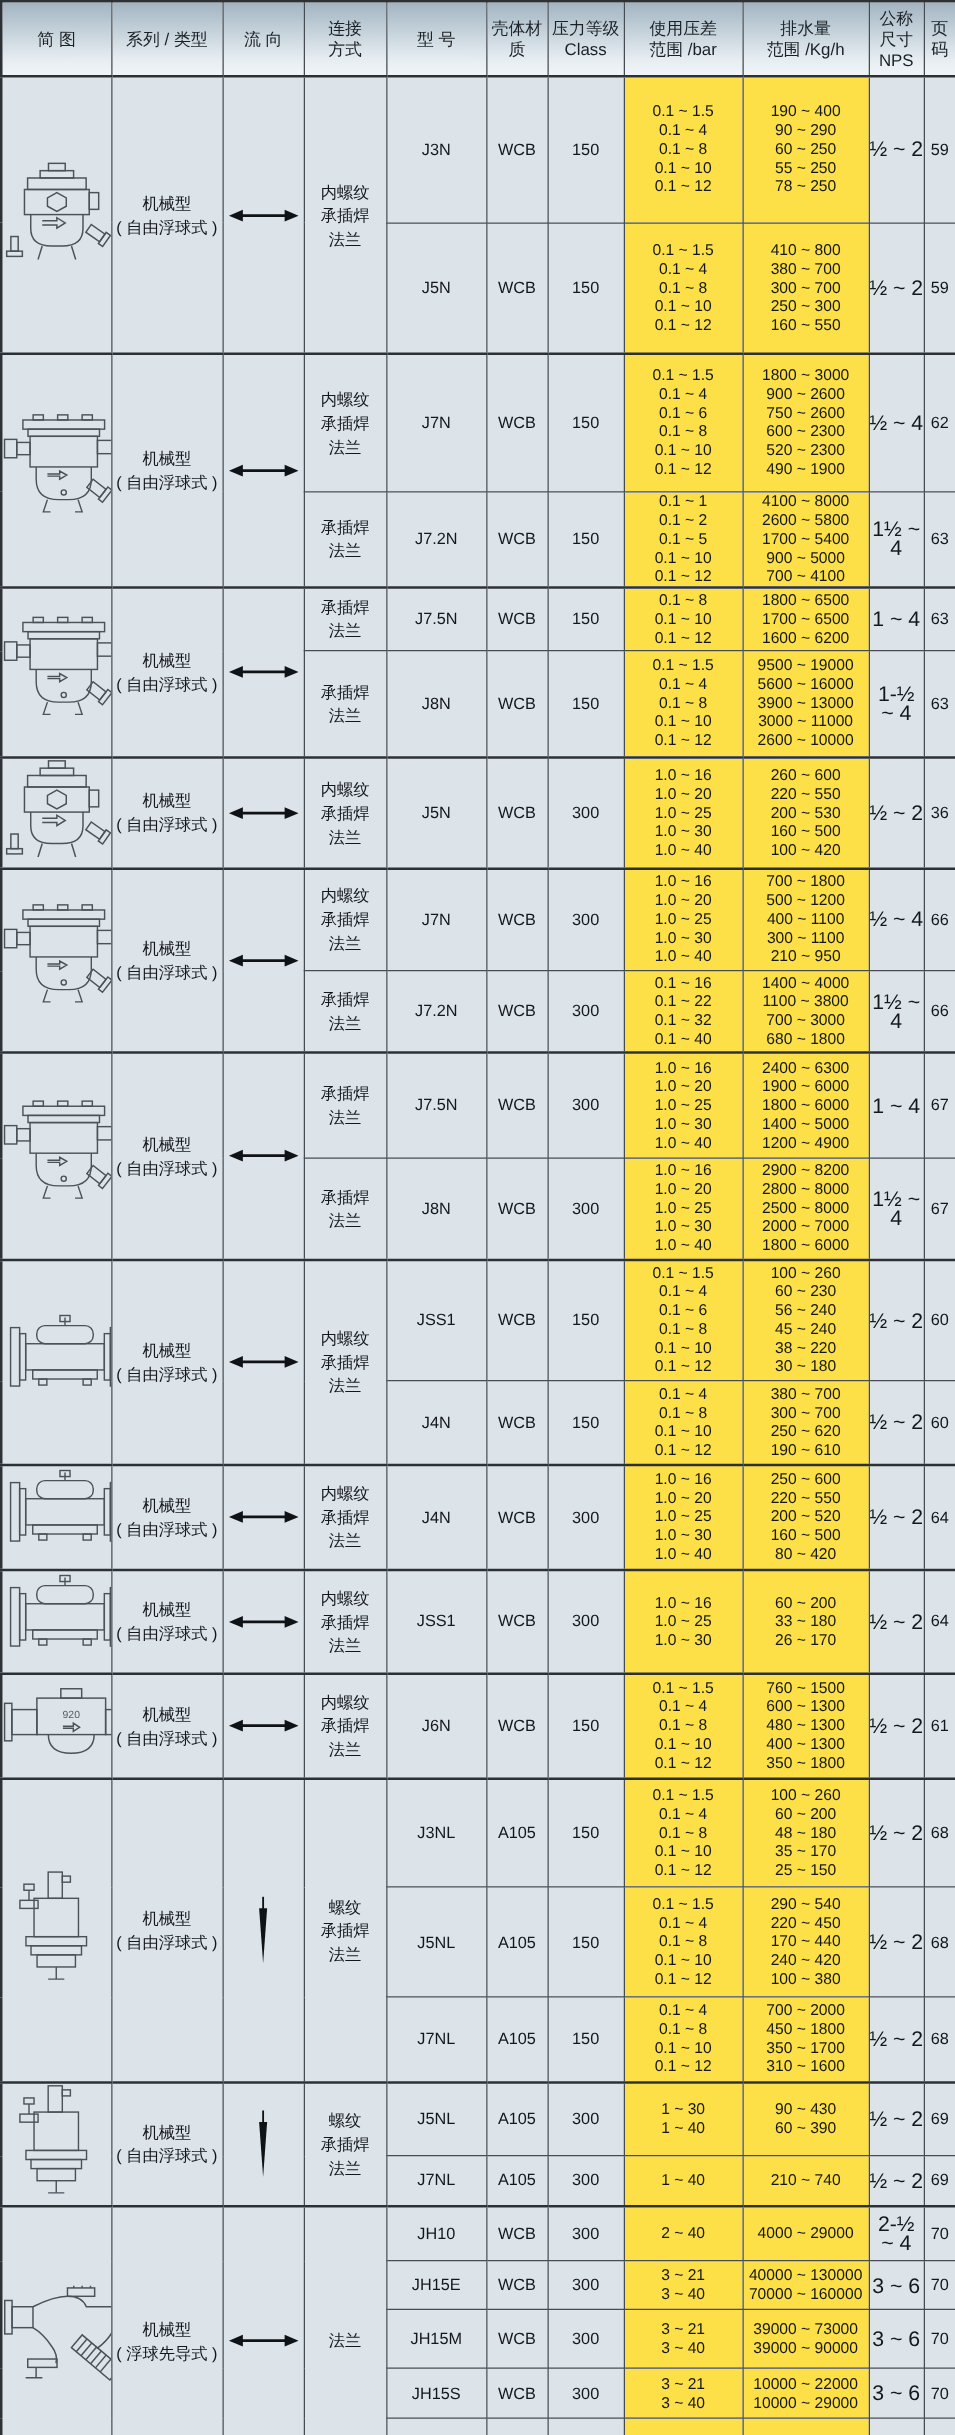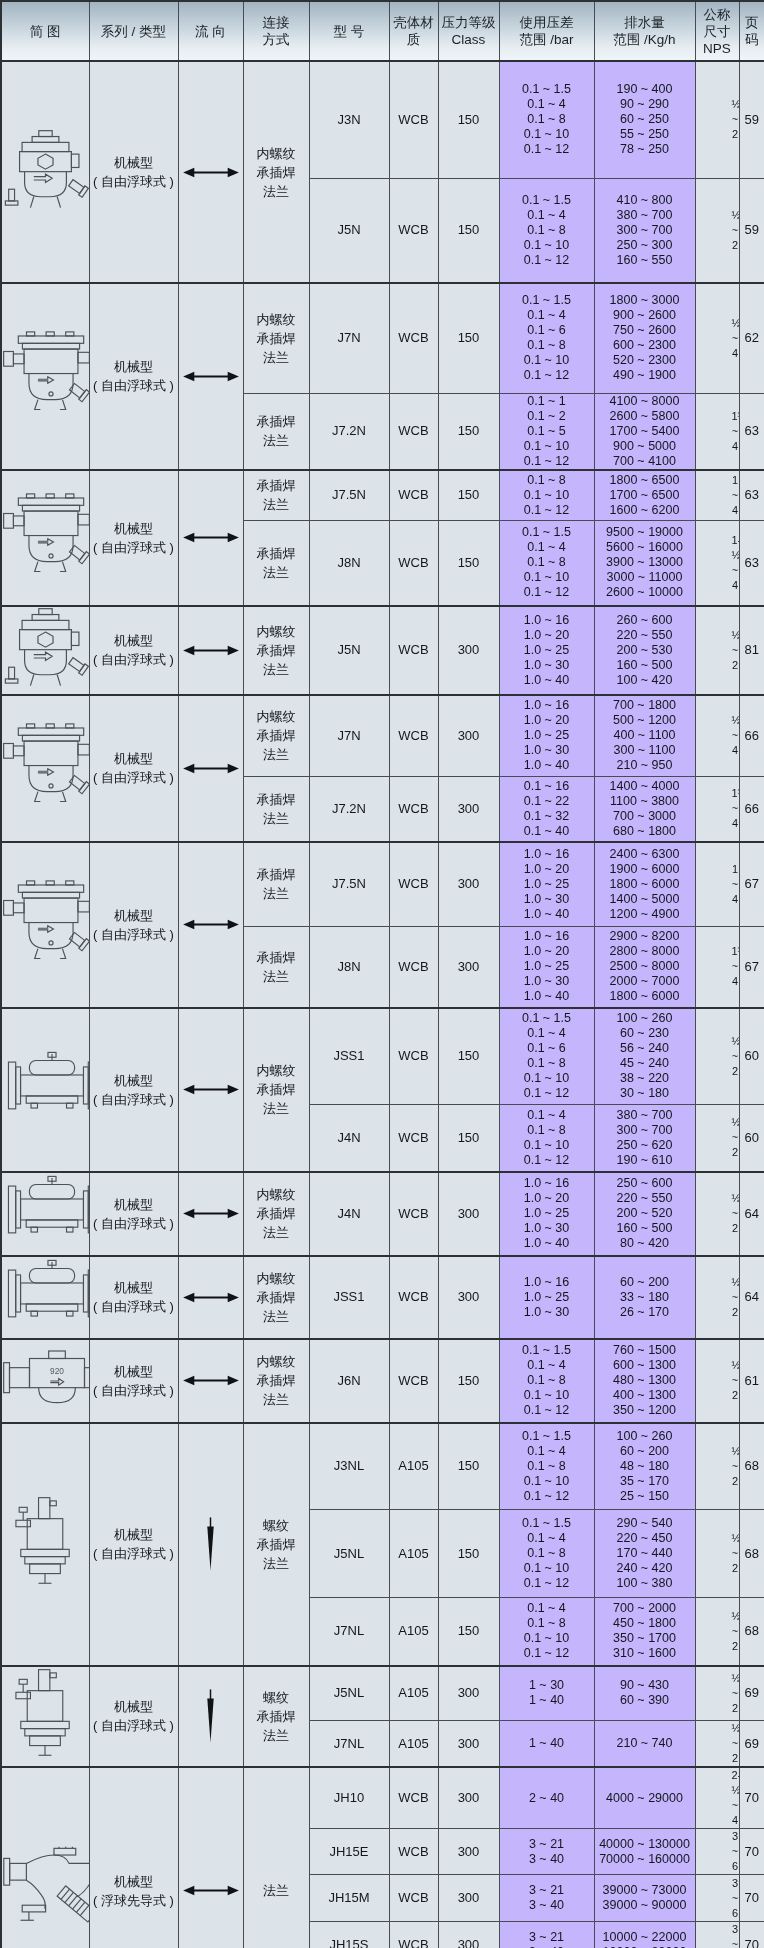--- a/index.html
+++ b/index.html
@@ -4,22 +4,22 @@
 <style>
   html,body{margin:0;padding:0;background:#ffffff;}
   .page{width:764px;height:1948px;background:#e8edf1;overflow:hidden;}
   table{border-collapse:collapse;table-layout:fixed;width:764px;border:2px solid #2c3136;
         font-family:"Liberation Sans","DejaVu Sans",sans-serif;color:#14181c;}
   th,td{border:1px solid #464c52;padding:0;text-align:center;vertical-align:middle;overflow:hidden;}
   thead th{height:58px;font-weight:normal;font-size:13.5px;line-height:17px;color:#1b2126;
            background:linear-gradient(180deg,#a3b4c1 0%,#bac9d3 28%,#e6edf1 78%,#eff4f7 100%);
            border-bottom:2px solid #2c3136;}
   tbody td{background:#dce3e9;font-size:13px;line-height:16px;}
-  td.range{background:#c4b5fd;font-size:12.5px;line-height:15px;}
-  td.nps{font-size:11px;line-height:15px;padding-left:36px;}
+  td.range{background:#fde047;font-size:12.5px;line-height:15px;}
+  td.nps{font-size:17px;line-height:15px;}
   tr.group-start td{border-top:2px solid #2c3136;}
   td.diagram svg, td.flow svg{display:block;margin:0 auto;}
   .series div,.conn div{line-height:19px;}
   .diagram-stroke{fill:none;stroke:#4b5258;stroke-width:1.4;}
 </style>
 </head>
 <body>
 
 <div class="page">
   <table>
@@ -382,21 +382,21 @@
             <div>1.0 ~ 40</div>
           </td>
           <td class="range">
             <div>260 ~ 600</div>
             <div>220 ~ 550</div>
             <div>200 ~ 530</div>
             <div>160 ~ 500</div>
             <div>100 ~ 420</div>
           </td>
           <td class="nps">½ ~ 2</td>
-          <td>81</td>
+          <td>36</td>
         </tr>
         <tr class="group-start" style="height: 82px;">
           <td class="diagram" rowspan="2">
             <svg viewBox="0 0 120 112" width="98" height="92">
               <g class="diagram-stroke">
                 <rect x="30" y="2" width="10" height="5"></rect>
                 <rect x="54" y="2" width="10" height="5"></rect>
                 <rect x="78" y="2" width="10" height="5"></rect>
                 <rect x="20" y="7" width="80" height="9"></rect>
                 <rect x="25" y="16" width="70" height="7"></rect>
@@ -781,21 +781,21 @@
             <div>0.1 ~ 4</div>
             <div>0.1 ~ 8</div>
             <div>0.1 ~ 10</div>
             <div>0.1 ~ 12</div>
           </td>
           <td class="range">
             <div>760 ~ 1500</div>
             <div>600 ~ 1300</div>
             <div>480 ~ 1300</div>
             <div>400 ~ 1300</div>
-            <div>350 ~ 1200</div>
+            <div>350 ~ 1800</div>
           </td>
           <td class="nps">½ ~ 2</td>
           <td>61</td>
         </tr>
         <tr class="group-start" style="height: 87px;">
           <td class="diagram" rowspan="3">
             <svg viewBox="0 0 104 120" width="84" height="97">
               <g class="diagram-stroke">
                 <rect x="44" y="2" width="14" height="26"></rect>
                 <rect x="58" y="6" width="8" height="6"></rect>

